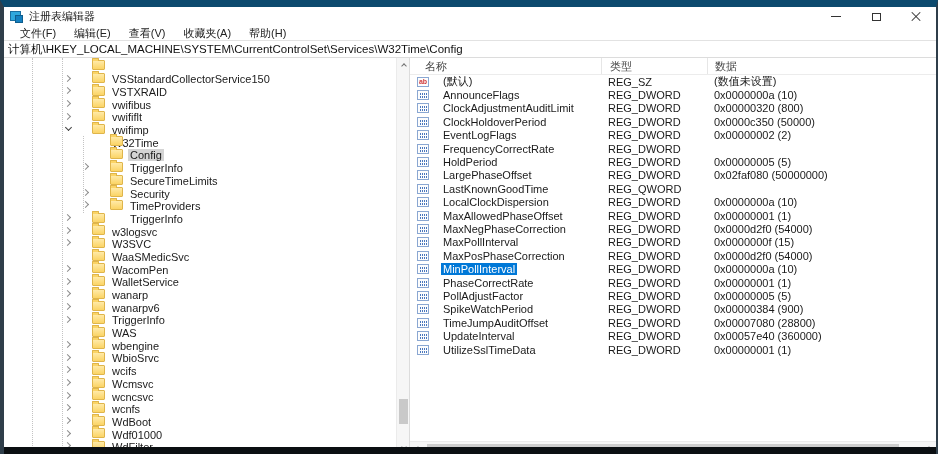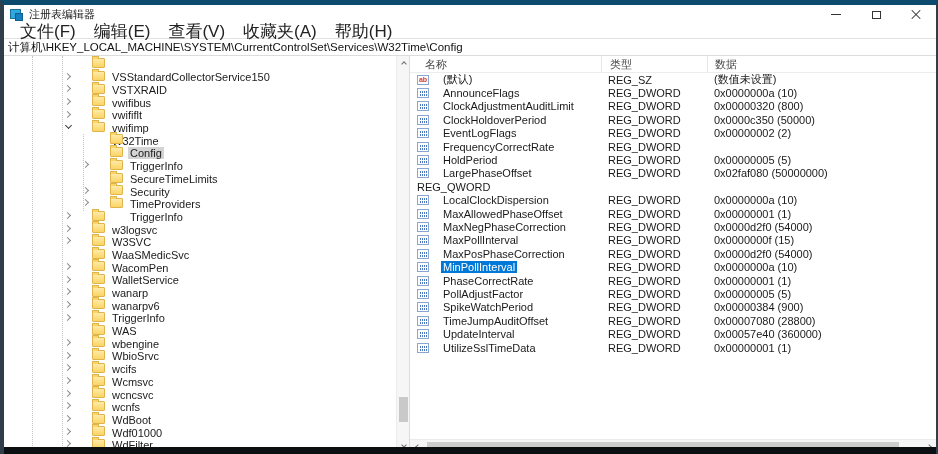--- a/index.html
+++ b/index.html
@@ -9,42 +9,42 @@
     font-size: 11px;
     color: #1a1a1a;
     background: #fff;
   }
   .window {
     width: 938px; height: 454px;
     position: relative;
     background: #fff;
     border-left: 4px solid #2f3e4a;
     border-right: 2px solid #2f3e4a;
-    border-top: 5px solid #0c4a6e;
+    border-top: 7px solid #0c4a6e;
     overflow: hidden;
   }
   
   .titlebar { height: 19px; display: flex; align-items: center; background: #fff; }
   .app-icon { width: 13px; height: 12px; margin: 0 6px 0 6px; position: relative; flex: 0 0 auto; }
   .app-icon::before { content:""; position:absolute; left:0; top:0; width:9px; height:8px; background:#2fa8dd; border:1px solid #1b6fa0; }
   .app-icon::after  { content:""; position:absolute; right:0; bottom:0; width:6px; height:6px; background:#1480c0; border:1px solid #0f5e8e; }
   .title-text { font-size: 11px; color: #222; }
   .win-controls { margin-left: auto; display: flex; height: 100%; }
   .win-btn { width: 40px; height: 100%; display: flex; align-items: center; justify-content: center; position: relative; }
   .glyph-min { width: 10px; height: 1px; background: #333; display:block; }
   .glyph-max { width: 9px; height: 8px; border: 1px solid #333; display:block; }
   .glyph-close { width: 10px; height: 10px; position: relative; display:block; }
   .glyph-close::before, .glyph-close::after {
     content:""; position:absolute; left:-1px; top:4px; width:12px; height:1px; background:#333;
   }
   .glyph-close::before { transform: rotate(45deg); }
   .glyph-close::after  { transform: rotate(-45deg); }
   
   .menubar { height: 14px; display: flex; align-items: center; padding-left: 7px; background: #fff; }
-  .menu-item { padding: 0 9px; font-size: 17px; color: #222; }
+  .menu-item { padding: 0 9px; font-size: 11px; color: #222; }
   
   .addressbar {
     height: 18px; border-top: 1px solid #e2e2e2; border-bottom: 1px solid #dcdcdc;
     display: flex; align-items: center; padding-left: 4px;
     font-size: 11.5px; color: #111; white-space: nowrap; overflow: hidden;
   }
   
   .main { display: flex; height: 396px; position: relative; }
   
   .tree-panel { width: 392px; position: relative; overflow: hidden; background: #fff; }
@@ -435,20 +435,24 @@
           </div>
           <div class="vrow">
             <span class="vcell-name">
               <span class="icon-bin"></span>
               <span class="vname-label">LargePhaseOffset</span>
             </span>
             <span class="vcell-type">REG_DWORD</span>
             <span class="vcell-data">0x02faf080 (50000000)</span>
           </div>
           <div class="vrow">
+            <span class="vcell-name">
+              <span class="icon-bin"></span>
+              <span class="vname-label">LastKnownGoodTime</span>
+            </span>
             <span class="vcell-type">REG_QWORD</span>
           </div>
           <div class="vrow">
             <span class="vcell-name">
               <span class="icon-bin"></span>
               <span class="vname-label">LocalClockDispersion</span>
             </span>
             <span class="vcell-type">REG_DWORD</span>
             <span class="vcell-data">0x0000000a (10)</span>
           </div>

